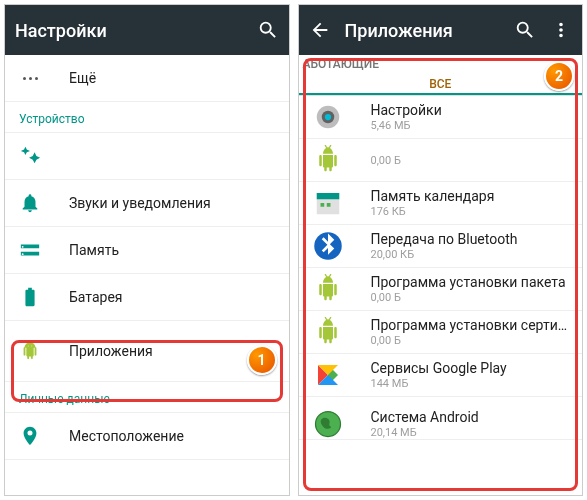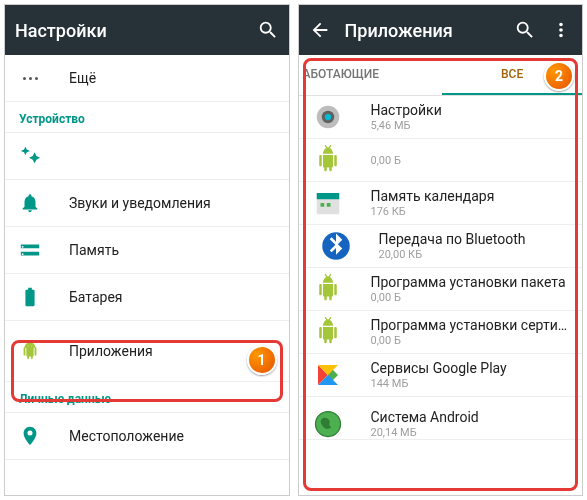--- a/index.html
+++ b/index.html
@@ -46,20 +46,21 @@
     justify-content: center;
   }
   .appbar-icon svg { width: 22px; height: 22px; fill: #fff; }
   .tabs {
     display: flex;
     background: #fff;
     height: 40px;
     align-items: stretch;
     border-bottom: 1px solid #e0e0e0;
     position: relative;
+    flex-direction: column;
   }
   .tab {
     flex: 1;
     display: flex;
     align-items: center;
     justify-content: center;
     font-size: 12px;
     font-weight: 500;
     color: #757575;
     border-bottom: 2px solid transparent;
@@ -99,21 +100,21 @@
     overflow: hidden;
     text-overflow: ellipsis;
   }
   .list-sub {
     font-size: 11px;
     color: #9e9e9e;
   }
   .list-text-col { display:flex; flex-direction:column; flex:1; min-width:0; gap:1px;}
   .section-header {
     font-size: 12px;
-    font-weight: 700;
+    font-weight: 400;
     color: #009688;
     padding: 10px 14px 6px;
     border-bottom: 1px solid #eee;
   }
   .highlight-red {
     position: absolute;
     border: 3px solid #e53935;
     border-radius: 8px;
     pointer-events: none;
   }
@@ -277,21 +278,21 @@
             <rect x="3" y="4" width="18" height="5" fill="#009688"></rect>
             <rect x="6" y="12" width="3" height="3" fill="#4caf50"></rect>
             <rect x="11" y="12" width="3" height="3" fill="#4caf50"></rect>
           </svg>
         </span>
         <div class="list-text-col">
           <span class="list-label">Память календаря</span>
           <span class="list-sub">176 КБ</span>
         </div>
       </div>
-      <div class="list-row" style="min-height: 42px; margin-left: 8px;">
+      <div class="list-row" style="min-height: 42px;">
         <span class="list-icon big">
           <svg viewBox="0 0 24 24">
             <circle cx="12" cy="12" r="11" fill="#1565c0"></circle>
             <path fill="#fff" d="M12 2l5 5-3.5 3.5L17 14l-5 5V13.5L8.5 17 7 15.5 11.5 11 7 6.5 8.5 5 12 8.5V2z"></path>
           </svg>
         </span>
         <div class="list-text-col">
           <span class="list-label">Передача по Bluetooth</span>
           <span class="list-sub">20,00 КБ</span>
         </div>

